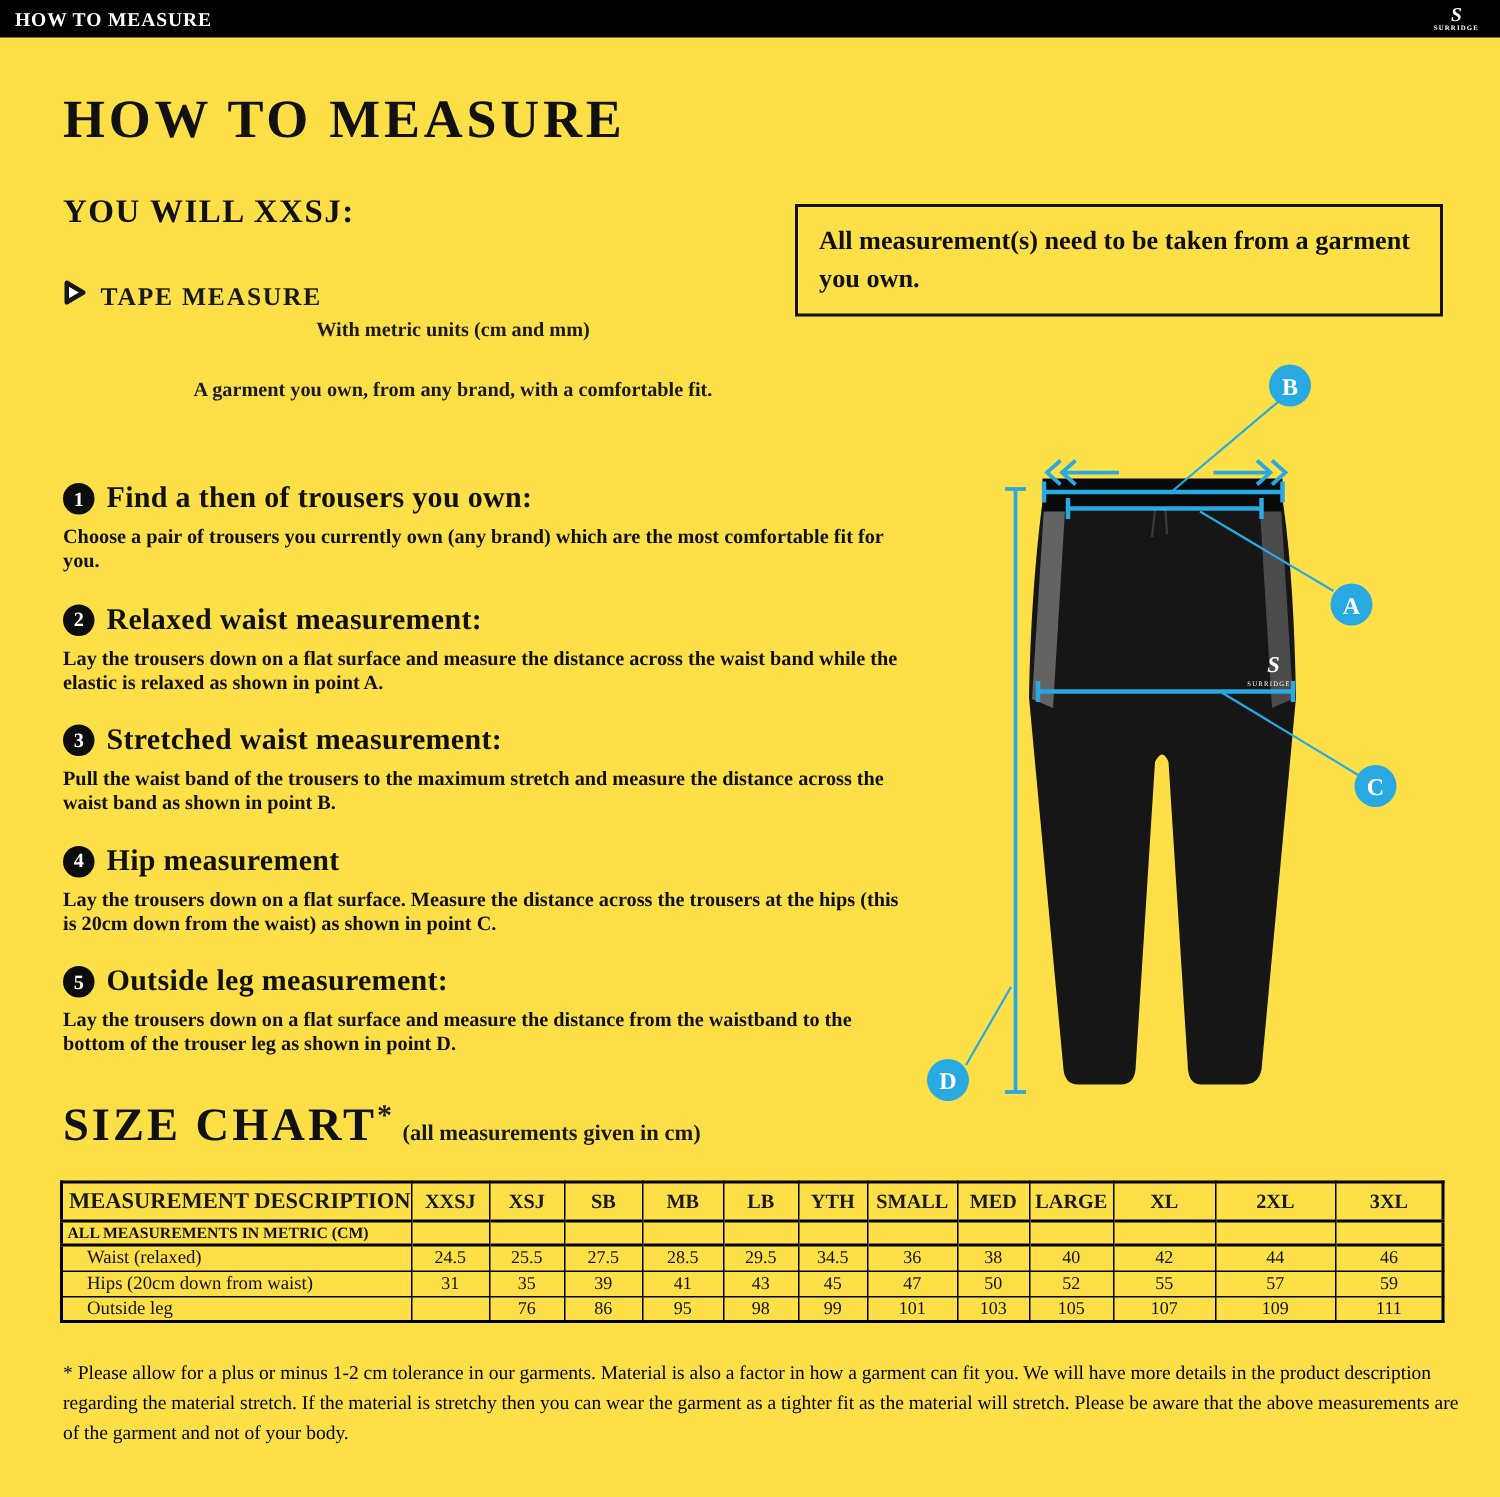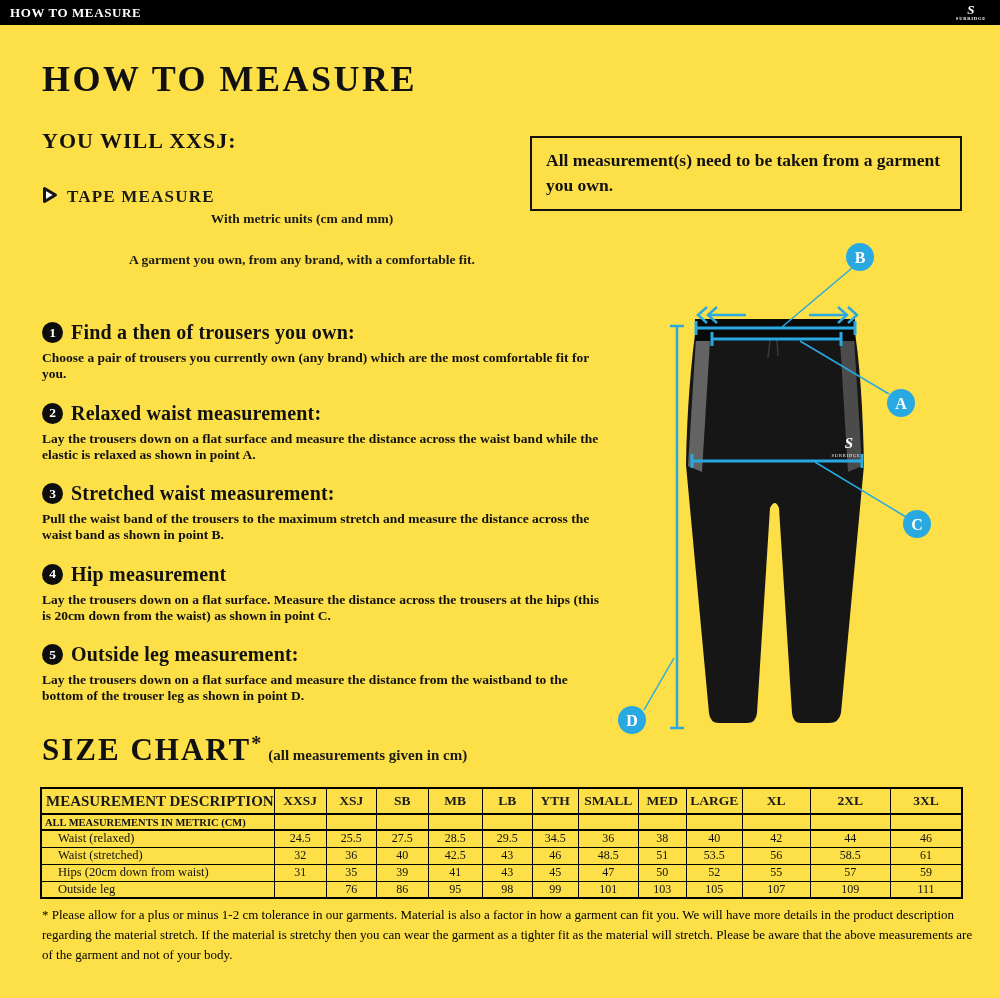--- a/index.html
+++ b/index.html
@@ -257,35 +257,20 @@
           <td>29.5</td>
           <td>34.5</td>
           <td>36</td>
           <td>38</td>
           <td>40</td>
           <td>42</td>
           <td>44</td>
           <td>46</td>
         </tr>
         <tr>
-          <td class="lbl">Waist (stretched)</td>
-          <td>32</td>
-          <td>36</td>
-          <td>40</td>
-          <td>42.5</td>
-          <td>43</td>
-          <td>46</td>
-          <td>48.5</td>
-          <td>51</td>
-          <td>53.5</td>
-          <td>56</td>
-          <td>58.5</td>
-          <td>61</td>
-        </tr>
-        <tr>
           <td class="lbl">Hips (20cm down from waist)</td>
           <td>31</td>
           <td>35</td>
           <td>39</td>
           <td>41</td>
           <td>43</td>
           <td>45</td>
           <td>47</td>
           <td>50</td>
           <td>52</td>

